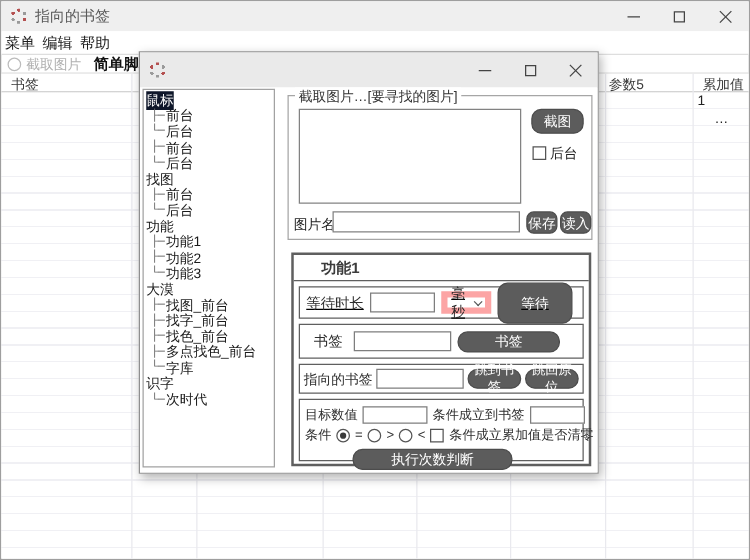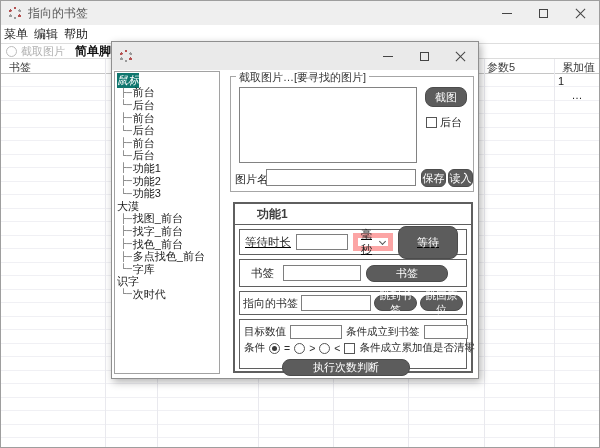--- a/index.html
+++ b/index.html
@@ -46,21 +46,21 @@
   .dialog { position:absolute; left:110px; top:40px; width:368px; height:338px; background:#fff; border:1px solid #8f8f8f; box-shadow:2px 3px 8px rgba(0,0,0,.3); z-index:10; }
   .dlg-titlebar { position:absolute; top:0; left:0; right:0; height:28px; background:#eaeaea; display:flex; align-items:center; }
   .dlg-btns { position:absolute; right:0; top:0; height:28px; display:flex; }
   .dlg-btn { width:36px; height:28px; display:flex; align-items:center; justify-content:center; }
   .dlg-client { position:absolute; top:28px; left:0; right:0; bottom:0; background:#fff; }
 
   
   .treepanel { position:absolute; left:2px; top:1px; width:106px; height:303px; border:1px solid #a2a2a2; background:#fff; overflow:hidden; padding-top:2px; }
   .titem { height:12.6px; display:flex; align-items:center; white-space:nowrap; font-size:11px; color:#1a1a1a; padding-left:2px; }
   .branch { font-family:"DejaVu Sans Mono","Liberation Mono",monospace; font-size:9px; color:#6a6a6a; margin:0 1px 0 4px; }
-  .tlabel.sel { background:#0f766e; color:#fff;font-style:italic; }
+  .tlabel.sel { background:#0f172a; color:#fff; }
 
   
   .gbox { position:absolute; left:118px; top:6px; width:244px; height:116px; border:1px solid #a6a6a6; }
   .gbox-legend { position:absolute; top:-7px; left:5px; background:#fff; padding:0 3px; font-size:11px; color:#333; }
   .imgbox { position:absolute; left:8px; top:10px; width:178px; height:76px; border:1px solid #828282; background:#fff; }
   .btn-dark { background:#5c5c5c; color:#fff; border:1px solid #4c4c4c; border-radius:8px; font-size:11px; display:flex; align-items:center; justify-content:center; font-family:inherit; }
   .cap-btn { position:absolute; left:194px; top:10px; width:42px; height:20px; }
   .chk-row { position:absolute; left:195px; top:38px; display:flex; align-items:center; gap:3px; font-size:11px; color:#222; }
   .cbx { width:11px; height:11px; border:1px solid #555; background:#fff; flex:none; }
   .imgname-lbl { position:absolute; left:4px; top:95px; font-size:11px; color:#222; }
@@ -172,26 +172,32 @@
           </div>
           <div class="titem">
             <span class="branch">├─</span>
             <span class="tlabel">前台</span>
           </div>
           <div class="titem">
             <span class="branch">└─</span>
             <span class="tlabel">后台</span>
           </div>
           <div class="titem">
+            <span class="tlabel">找图</span>
+          </div>
+          <div class="titem">
             <span class="branch">├─</span>
             <span class="tlabel">前台</span>
           </div>
           <div class="titem">
             <span class="branch">└─</span>
             <span class="tlabel">后台</span>
+          </div>
+          <div class="titem">
+            <span class="tlabel">功能</span>
           </div>
           <div class="titem">
             <span class="branch">├─</span>
             <span class="tlabel">功能1</span>
           </div>
           <div class="titem">
             <span class="branch">├─</span>
             <span class="tlabel">功能2</span>
           </div>
           <div class="titem">

